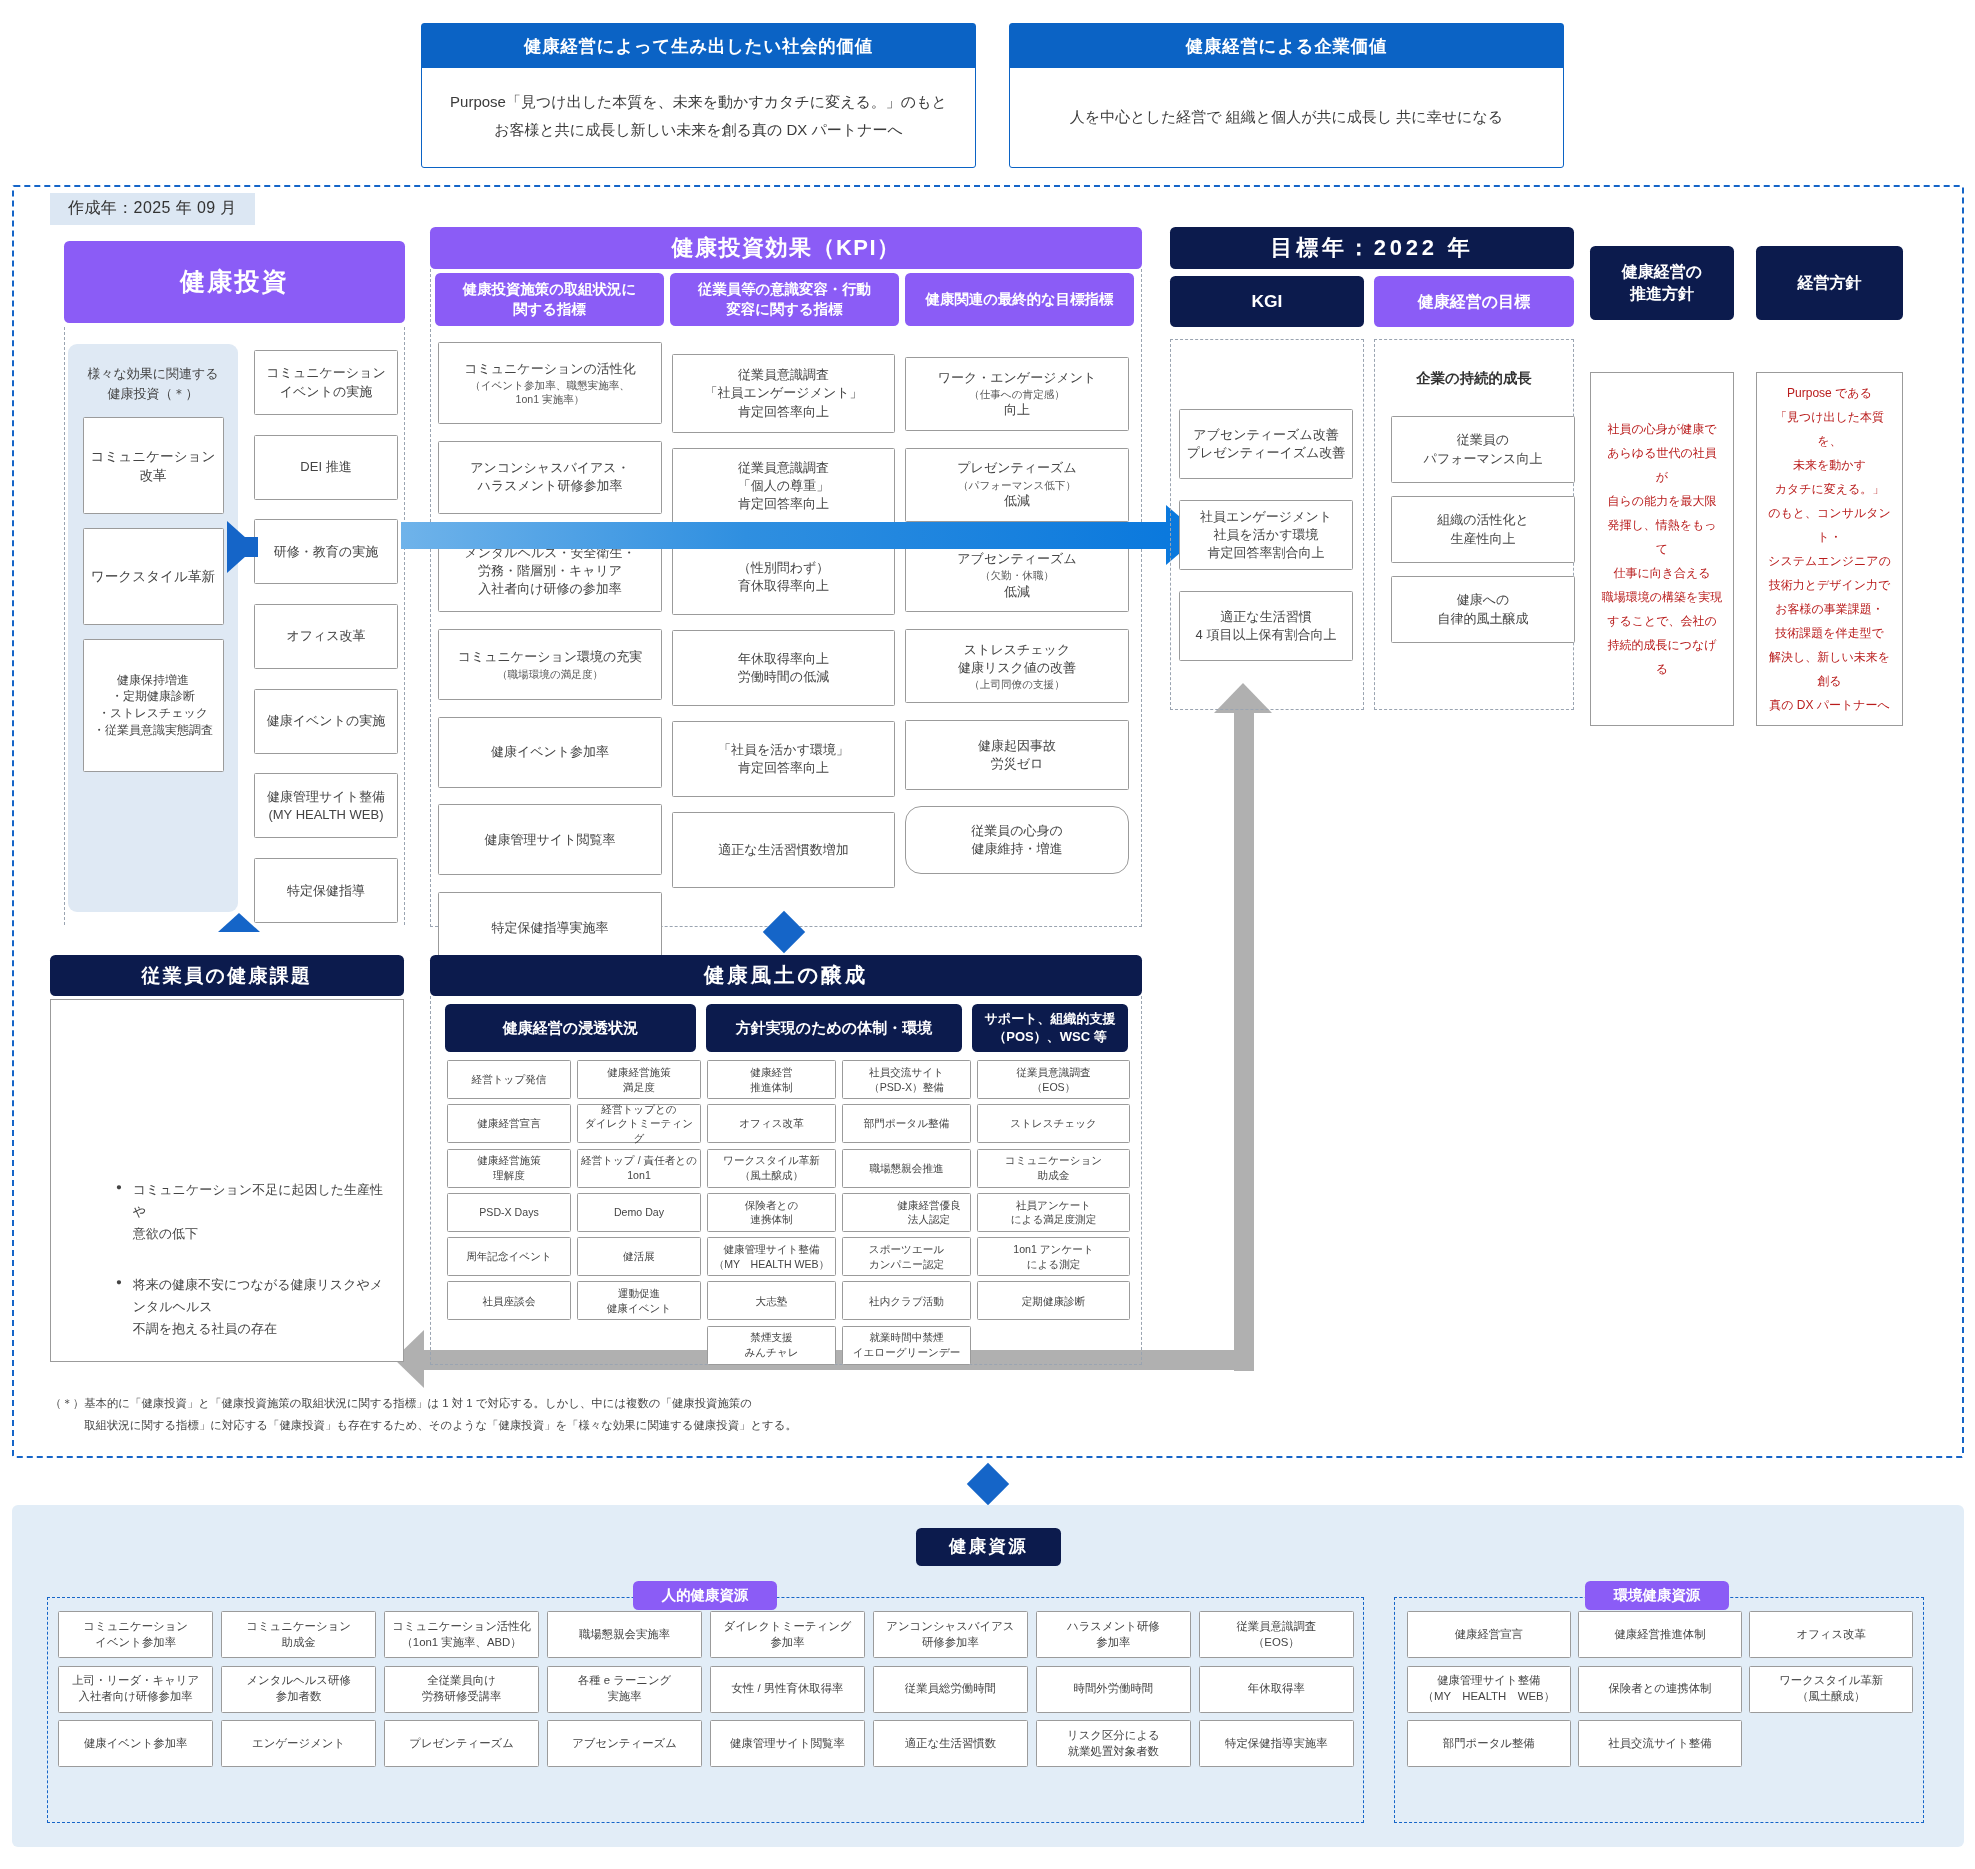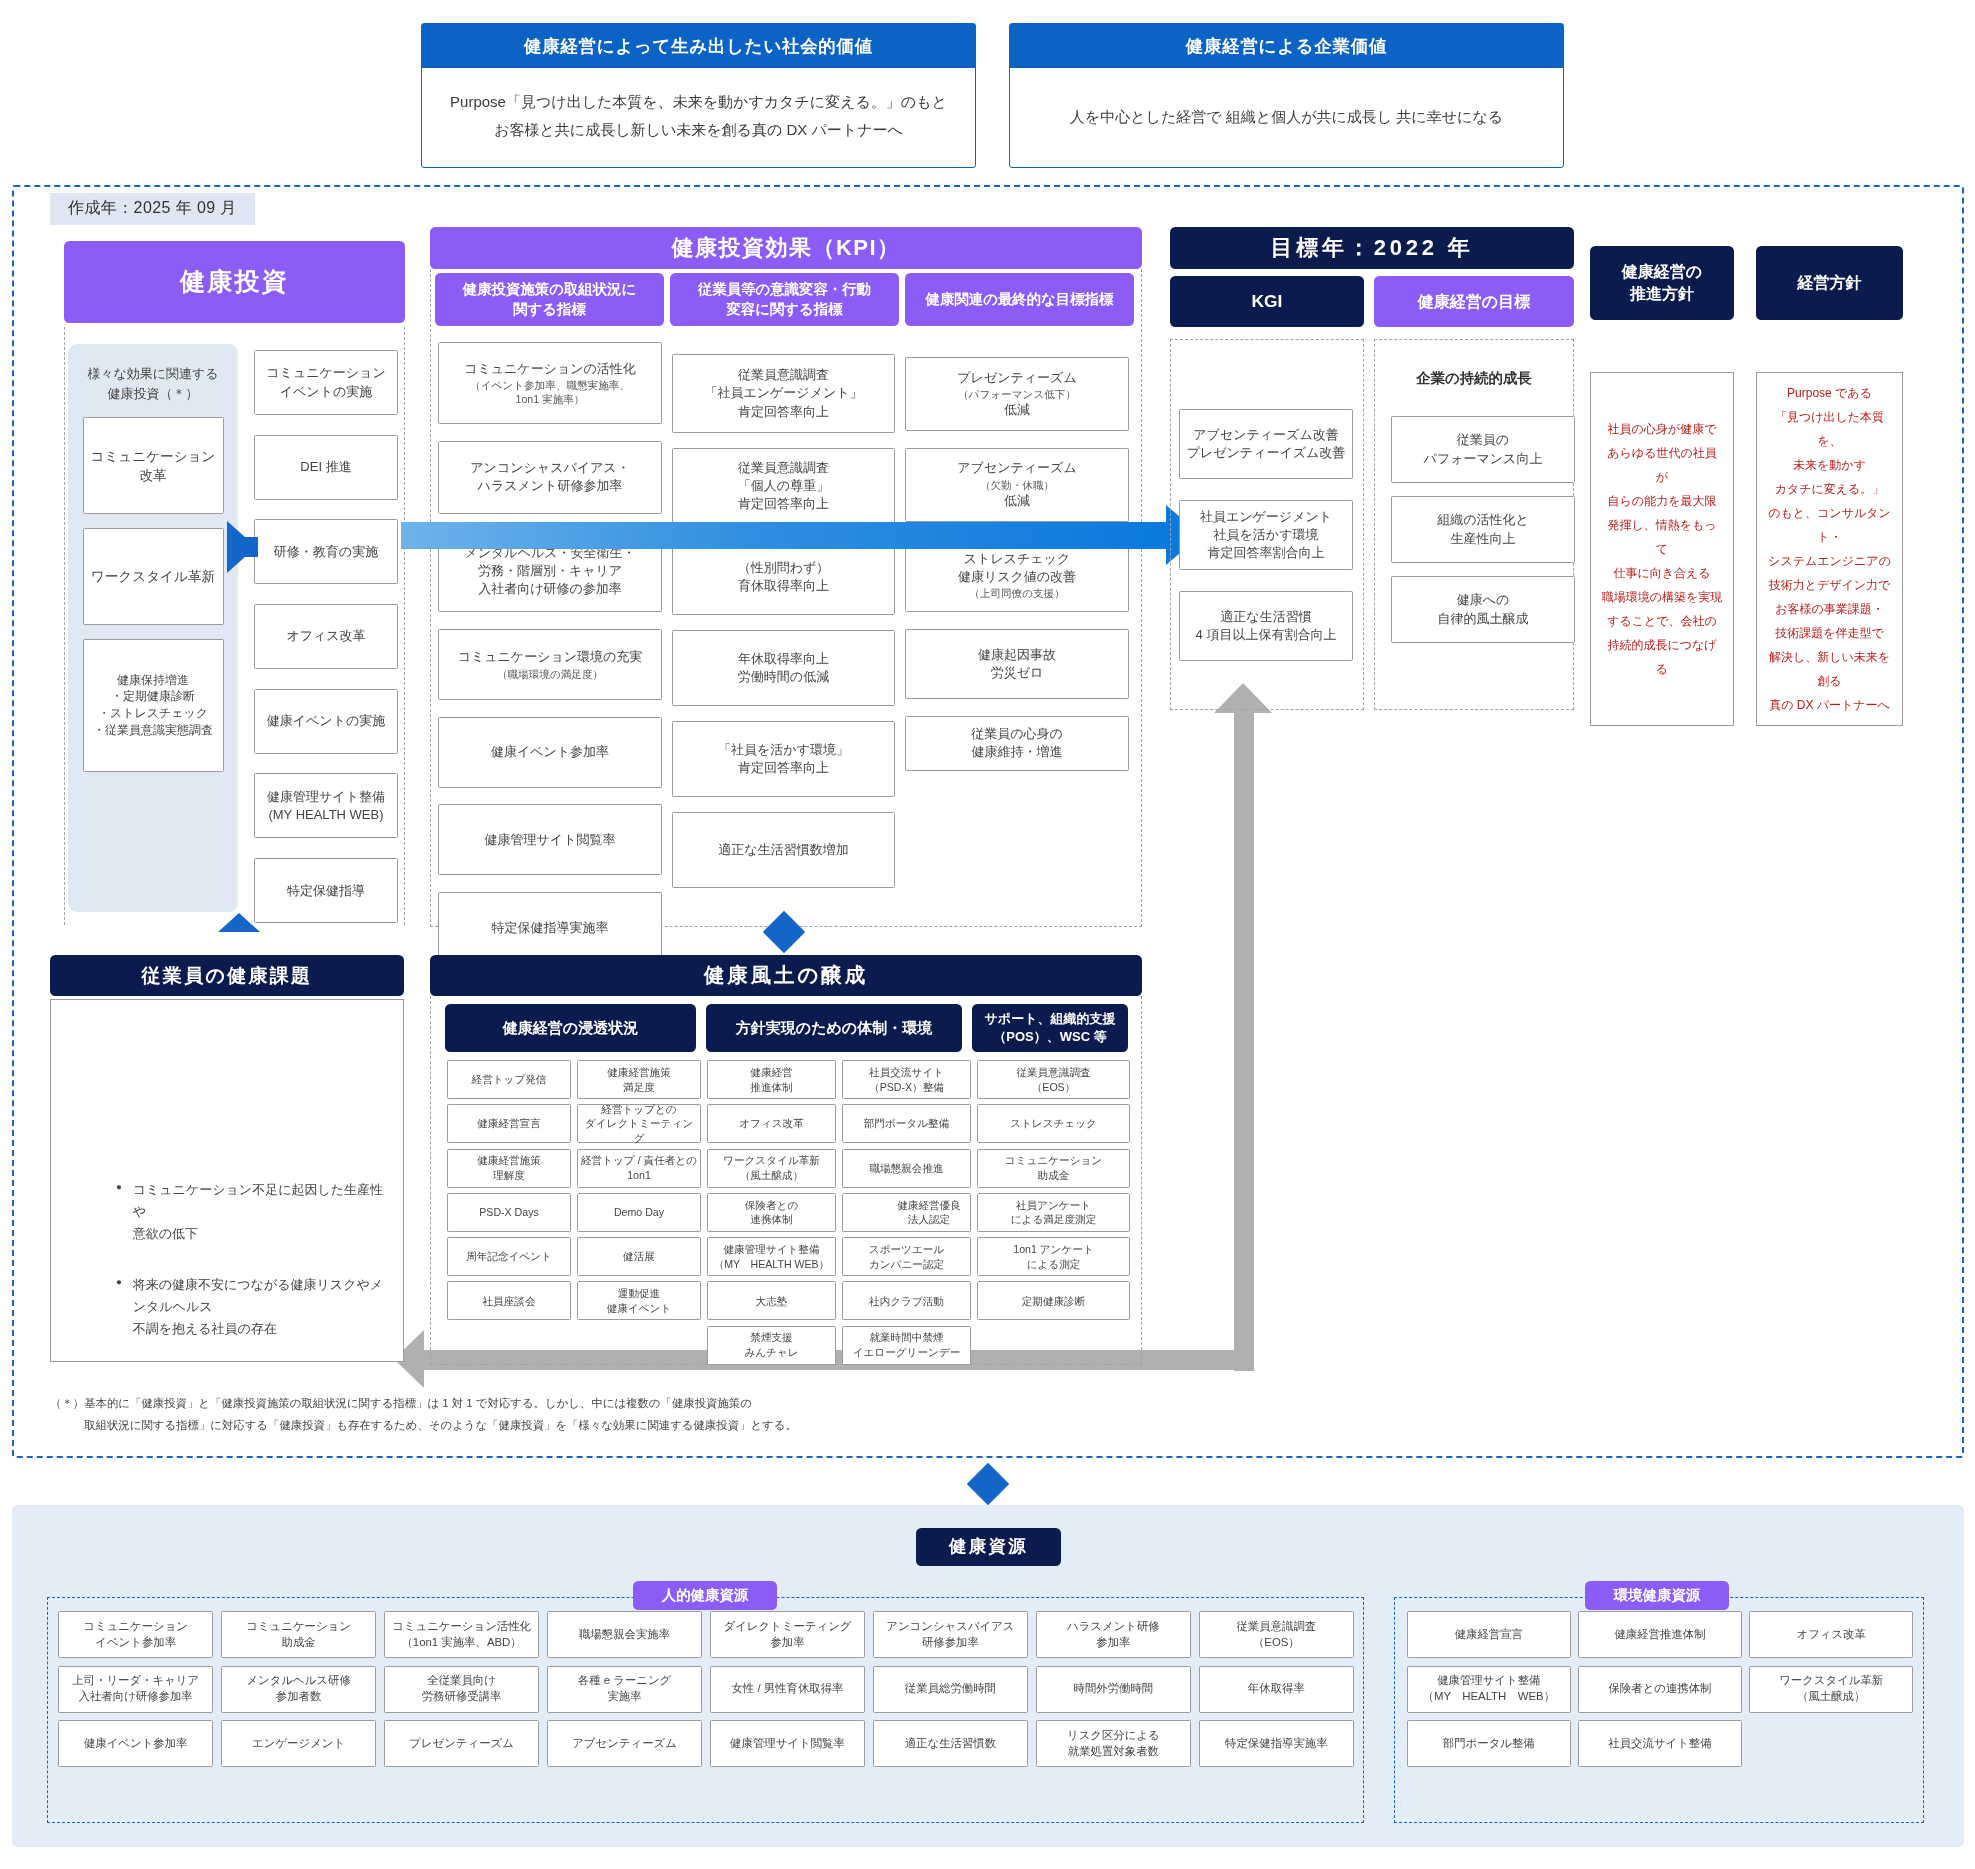--- a/index.html
+++ b/index.html
@@ -266,37 +266,42 @@
     </div>
     <div class="card" style="height: 76px;">
       <div>「社員を活かす環境」<br>肯定回答率向上</div>
     </div>
     <div class="card" style="height: 76px;">
       <div>適正な生活習慣数増加</div>
     </div>
   </div>
 <div class="kpiC" id="kpi-col-c">
     <div class="card" style="height: 74px;">
+      <div>ワーク・エンゲージメント</div>
+      <div class="sub">（仕事への肯定感）</div>
+      <div>向上</div>
+    </div>
+    <div class="card" style="height: 74px;">
       <div>プレゼンティーズム</div>
       <div class="sub">（パフォーマンス低下）</div>
       <div>低減</div>
     </div>
     <div class="card" style="height: 74px;">
       <div>アブセンティーズム</div>
       <div class="sub">（欠勤・休職）</div>
       <div>低減</div>
     </div>
     <div class="card" style="height: 74px;">
       <div>ストレスチェック<br>健康リスク値の改善</div>
       <div class="sub">（上司同僚の支援）</div>
     </div>
     <div class="card" style="height: 70px;">
       <div>健康起因事故<br>労災ゼロ</div>
     </div>
-    <div class="card" style="height: 55px;">
+    <div class="card" style="height: 68px; border-radius: 16px;">
       <div>従業員の心身の<br>健康維持・増進</div>
     </div>
   </div>
 
 <div class="bigarrow"></div>
 <div class="arrow-blue-left"></div>
 <div class="arrow-up-small"></div>
 <div class="diamond" style="left:769px; top:917px;"></div>
 <div class="grayarrow"></div>
 <div class="grayarrow-h"></div>

